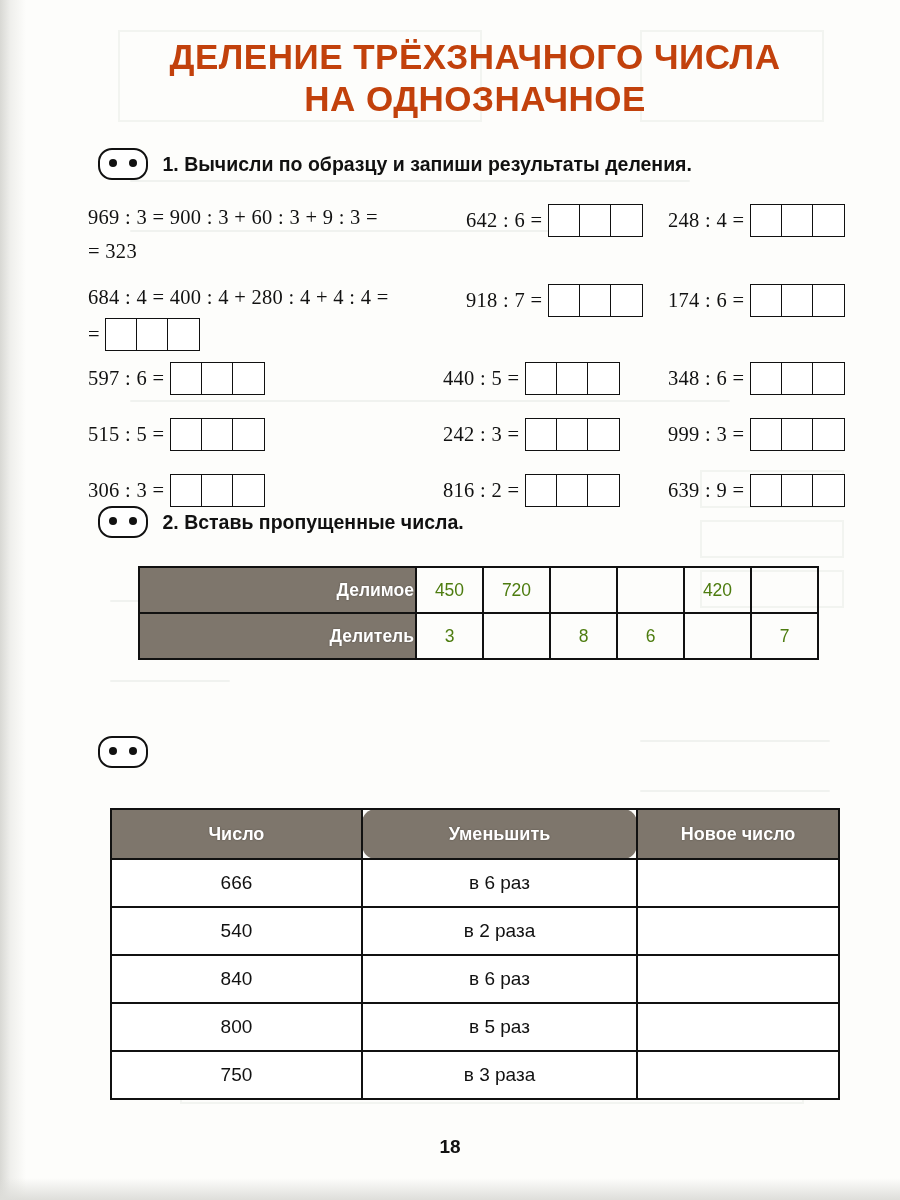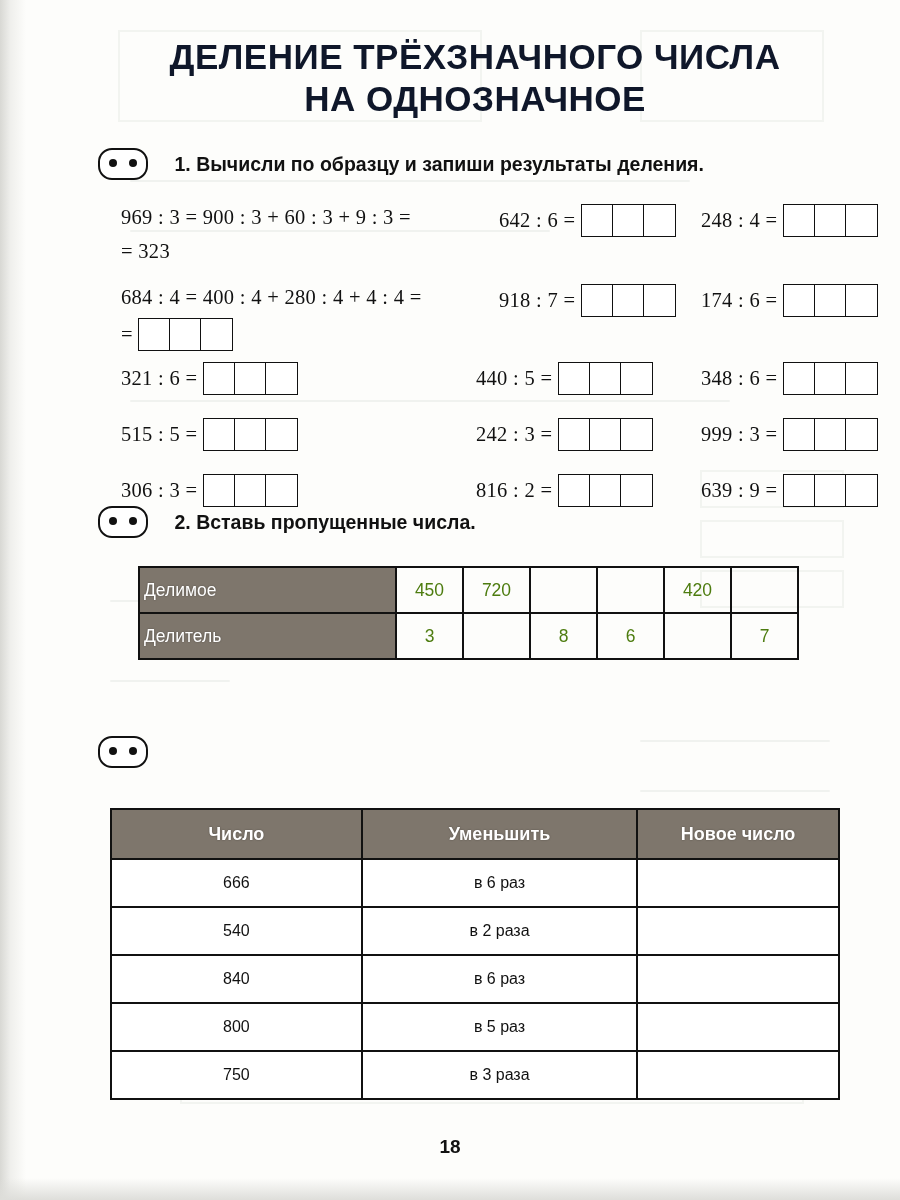--- a/index.html
+++ b/index.html
@@ -65,21 +65,21 @@
     position: absolute;
     left: 95px;
     top: 36px;
     width: 760px;
     margin: 0;
     text-align: center;
     font-size: 35px;
     line-height: 42px;
     font-weight: bold;
     letter-spacing: 0.5px;
-    color: #0f172a;
+    color: #c2410c;
   }
 
   .task {
     position: absolute;
     left: 98px;
   }
   .face {
     display: inline-block;
     width: 46px;
     height: 28px;
@@ -97,37 +97,36 @@
     border-radius: 50%;
     background: #111;
   }
   .face .eye.l { left: 9px; }
   .face .eye.r { right: 9px; }
   .task-label {
     display: inline-block;
     vertical-align: middle;
     font-size: 19.5px;
     font-weight: bold;
-    margin-left: 22px;
+    margin-left: 10px;
     color: #111;
   }
 
   
   .ex1 {
     position: absolute;
     left: 88px;
     top: 196px;
     width: 790px;
     font-family: "Liberation Serif", serif;
     font-size: 20px;
   }
   .ex-row {
     position: absolute;
     white-space: nowrap;
-    margin-left: 33px;
   }
   .expr {
     font-family: "Liberation Serif", serif;
     font-size: 20.5px;
     letter-spacing: 0.3px;
     color: #111;
     vertical-align: middle;
   }
   .boxes {
     display: inline-block;
@@ -155,23 +154,23 @@
   .tbl2 td {
     border: 2px solid #111;
     height: 42px;
     text-align: center;
     font-family: "Liberation Sans", sans-serif;
     color: #4d7c0f;
   }
   .tbl2 td.hd {
     background: #7e766c;
     color: #fff;
-    font-weight: normal;
-    text-align: left;
-    padding-left: 4px;
+    font-weight: bold;
+    text-align: right;
+    padding-left: 24px;
     width: 250px;
     font-size: 17.5px;
     text-shadow: 0 0 2px rgba(0,0,0,0.35);
   }
   .tbl2 td.cell {
     width: 63px;
     font-size: 17.5px;
   }
 
   
@@ -188,26 +187,26 @@
     font-weight: bold;
     font-size: 18px;
     height: 46px;
     border: 2px solid #111;
     text-shadow: 0 0 2px rgba(0,0,0,0.35);
   }
   .tbl3 td {
     border: 2px solid #111;
     height: 44px;
     text-align: center;
-    font-size: 16px;
+    font-size: 19px;
     color: #111;
     background: #fff;
   }
   .tbl3 .c1 { width: 270px; }
-  .tbl3 .c2 { width: 292px; }
+  .tbl3 .c2 { width: 292px; border-radius: 14px; }
   .tbl3 .c3 { width: 215px; }
 
   .pageno {
     position: absolute;
     left: 0;
     top: 1136px;
     width: 900px;
     text-align: center;
     font-size: 19px;
     font-weight: bold;
@@ -286,21 +285,21 @@
         </span>
       </div>
       <div class="ex-row" style="left:0px; top:122px;">
         <span class="expr">=</span>
         <span class="boxes">
           <span class="bx"></span><span class="bx"></span><span class="bx"></span>
         </span>
       </div>
 
       <div class="ex-row" style="left:0px; top:166px;">
-        <span class="expr">321 : 6 =</span>
+        <span class="expr">597 : 6 =</span>
         <span class="boxes">
           <span class="bx"></span><span class="bx"></span><span class="bx"></span>
         </span>
       </div>
       <div class="ex-row" style="left:355px; top:166px;">
         <span class="expr">440 : 5 =</span>
         <span class="boxes">
           <span class="bx"></span><span class="bx"></span><span class="bx"></span>
         </span>
       </div>

